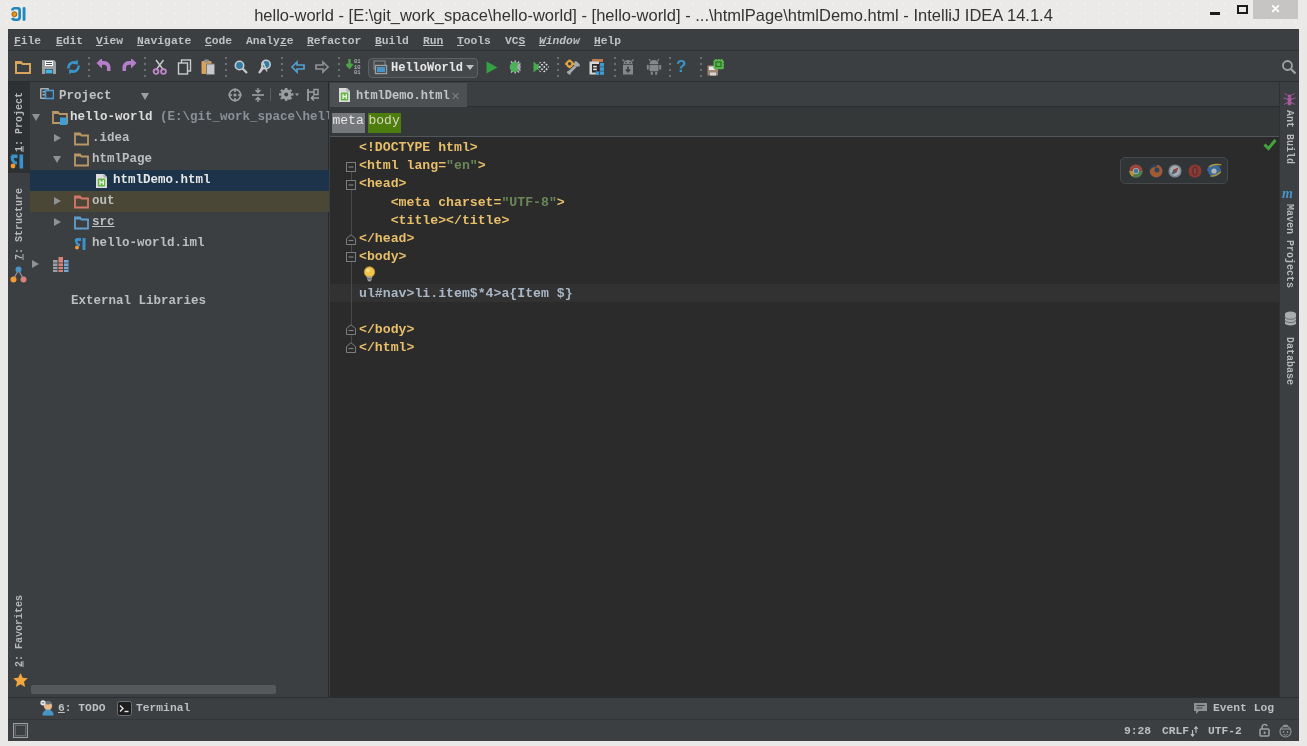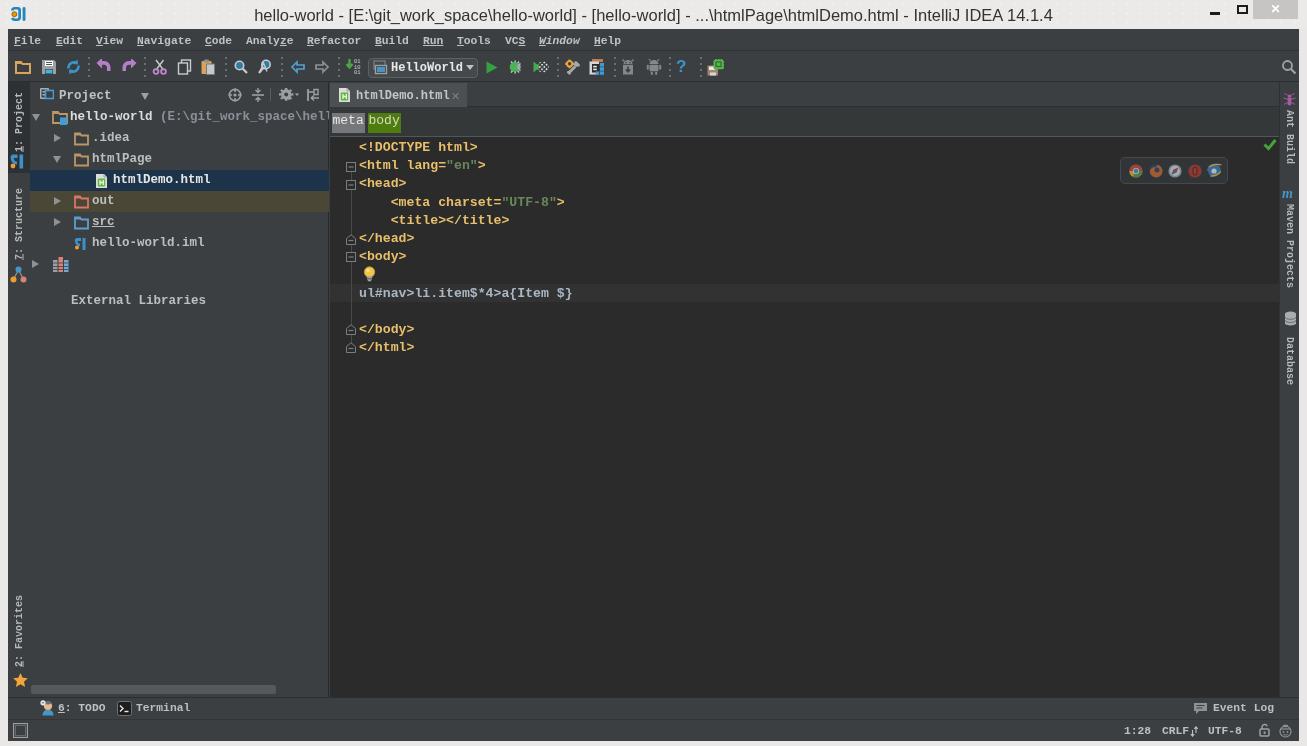--- a/index.html
+++ b/index.html
@@ -486,27 +486,27 @@
     <circle cx="5.5" cy="8" r="0.9" fill="#8E9194"></circle>
     <circle cx="9.5" cy="8" r="0.9" fill="#8E9194"></circle>
     <path d="M5.5 10.5 Q7.5 11.8 9.5 10.5" stroke="#8E9194" stroke-width="1" fill="none"></path>
   </svg>
 
 <div class="abs" id="toolrow"></div>
 <div class="btxt" style="left:58px;top:702px;"><u>6</u>: TODO</div>
 <div class="btxt" style="left:136px;top:702px;">Terminal</div>
 <div class="btxt" style="left:1213px;top:702px;">Event Log</div>
 <div class="abs" id="statusbar"></div>
-<div class="btxt" style="left:1124px;top:725px;">1:28</div>
+<div class="btxt" style="left:1124px;top:725px;">9:28</div>
 <div class="btxt" style="left:1162px;top:725px;">CRLF</div>
 <svg class="abs" style="left:1190px;top:726px;" width="9" height="11" viewBox="0 0 9 11">
     <path d="M2.5 4 L2.5 10 M0.8 8.2 L2.5 10.2 L4.2 8.2" stroke="#BDBFC1" stroke-width="1.1" fill="none"></path>
     <path d="M6 7 L6 1 M4.3 2.8 L6 0.8 L7.7 2.8" stroke="#BDBFC1" stroke-width="1.1" fill="none"></path>
   </svg>
-<div class="btxt" style="left:1208px;top:725px;">UTF-8</div>
+<div class="btxt" style="left:1208px;top:725px;">UTF-2</div>
 
 <svg class="abs" style="left:39px;top:700px;" width="17" height="16" viewBox="0 0 17 16">
     <circle cx="9" cy="6" r="4.2" fill="#E8B88E"></circle>
     <path d="M4.8 5 A4.2 4.2 0 0 1 13.2 5 L12 3.8 L9.5 4.5 L6.5 4.2 Z" fill="#6B6E70"></path>
     <path d="M3.5 15.5 C3.5 11.5 6 9.8 9 9.8 C12 9.8 14.5 11.5 14.5 15.5 Z" fill="#4795C8"></path>
     <circle cx="4" cy="2.8" r="2.6" fill="#E8EAEC"></circle>
     <path d="M2.8 2.8 L5.2 2.8" stroke="#555" stroke-width="0.9"></path>
   </svg>
 
 <svg class="abs" style="left:117px;top:701px;" width="15" height="15" viewBox="0 0 15 15">

